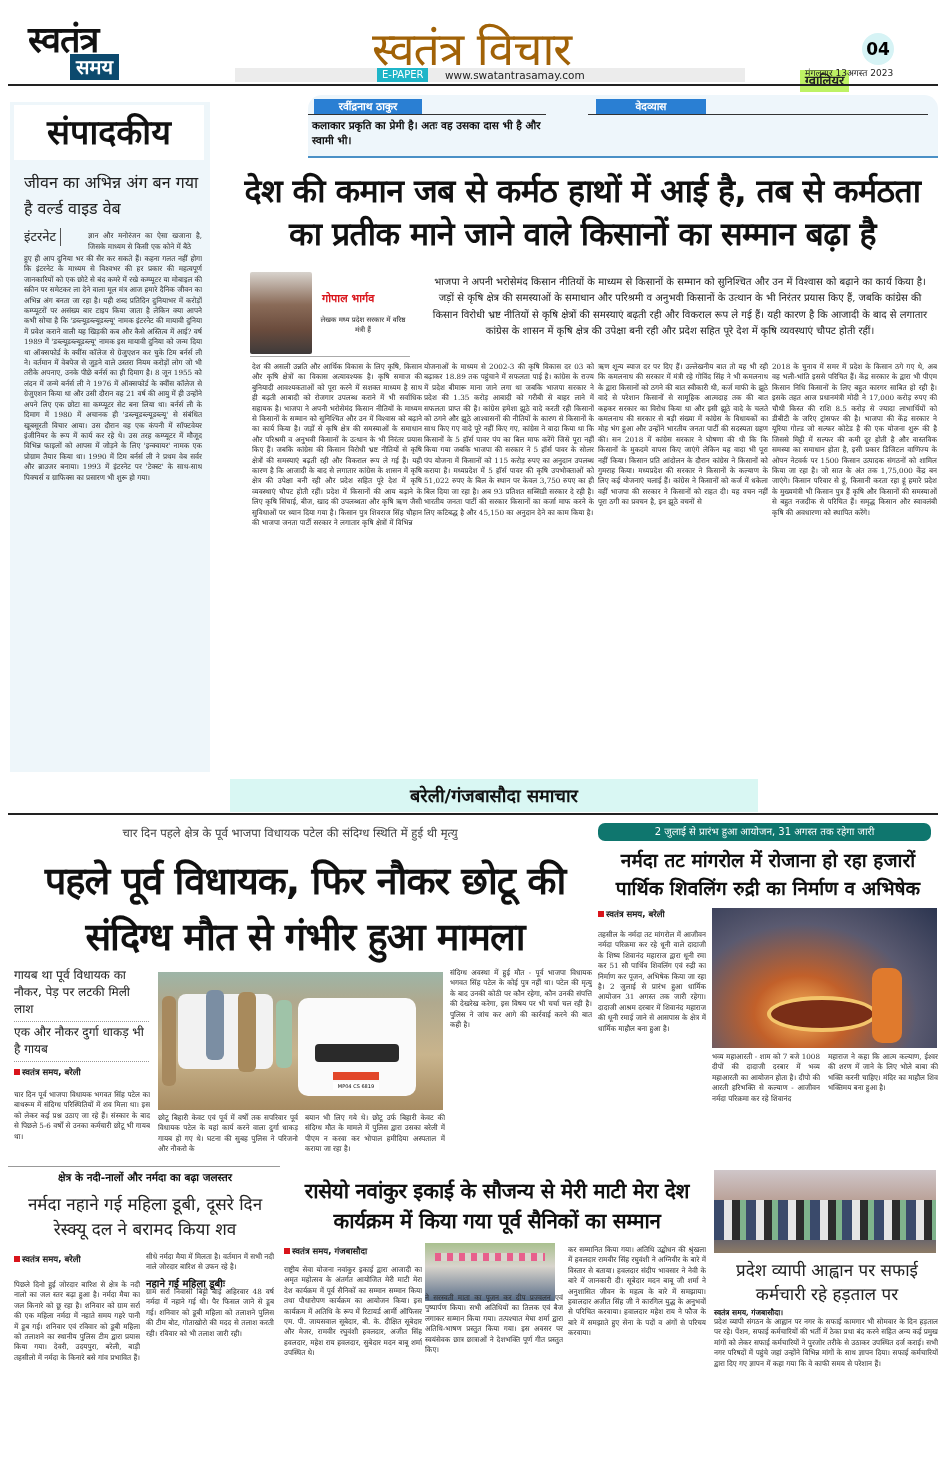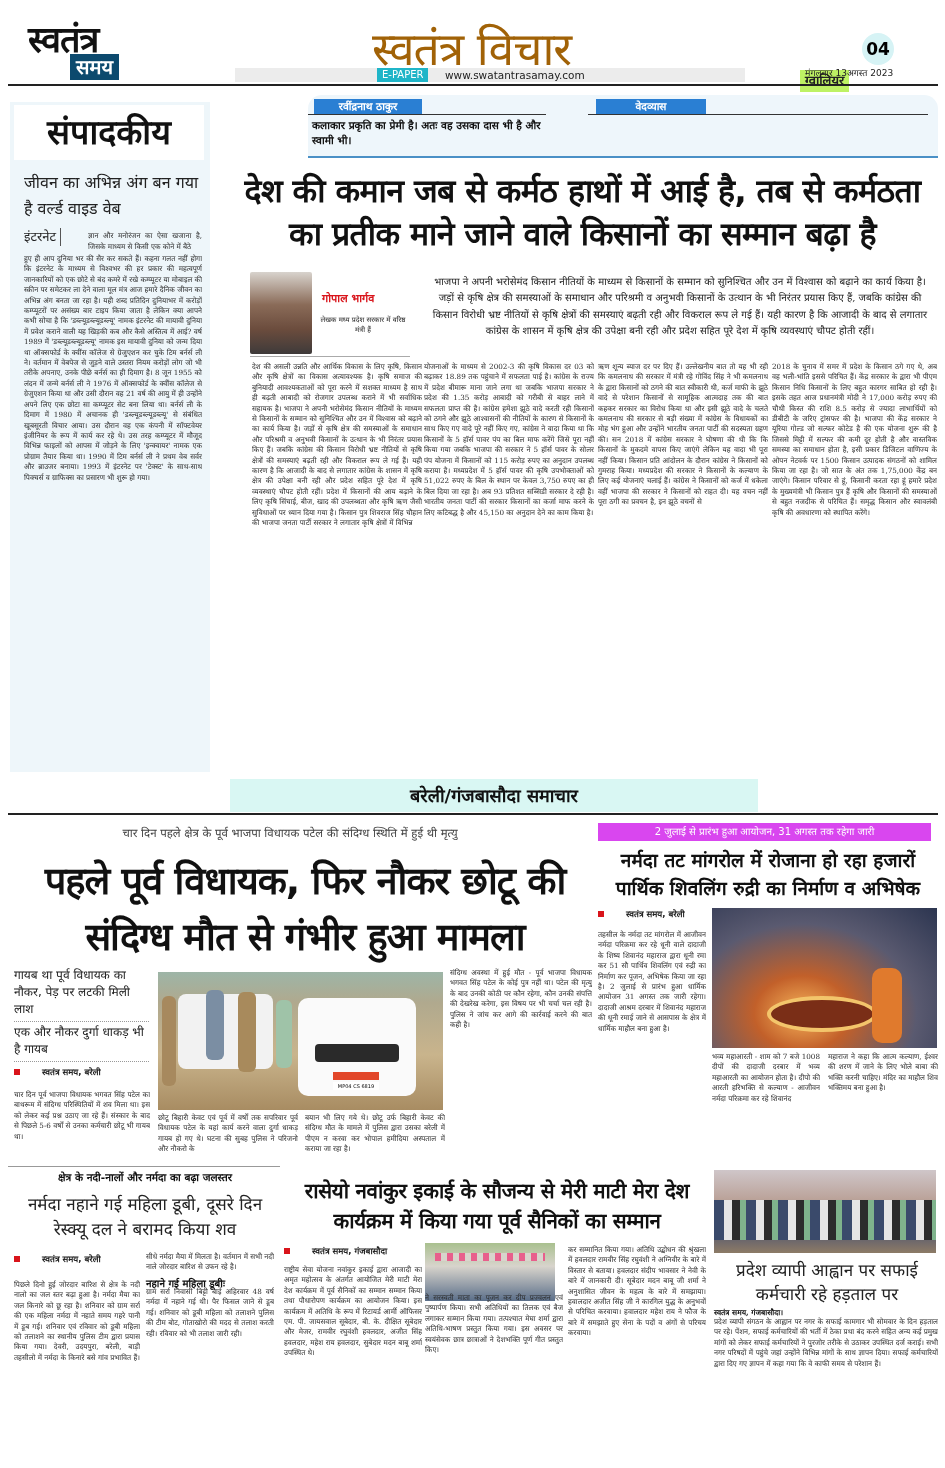--- a/index.html
+++ b/index.html
@@ -1,20 +1,20 @@
 <!DOCTYPE html>
 <html><head>
 <meta charset="utf-8">
 <style>
   * { box-sizing: border-box; margin: 0; padding: 0; }
   html, body { width: 945px; height: 1468px; background: #ffffff; overflow: hidden; }
   body { font-family: "DejaVu Sans", sans-serif; color: #1a1a1a; position: relative; }
   .abs { position: absolute; }
   .body-text { font-family: "DejaVu Serif", serif; font-size: 7.2px; line-height: 10.4px; color: #2a2a2a; text-align: justify; overflow: hidden; }
-  .byline { font-size: 8.5px; font-weight: bold; color: #222; display: flex; align-items: center; gap: 22px; }
+  .byline { font-size: 8.5px; font-weight: bold; color: #222; display: flex; align-items: center; gap: 2px; }
   .byline .sq { width: 6px; height: 6px; background: #d9141b; display: inline-block; }
   .rule { position: absolute; background: #222; }
   .photo { position: absolute; overflow: hidden; }
 
   
   #logo-top { left: 28px; top: 14px; font-family: "DejaVu Serif", serif; font-size: 36px; font-weight: bold; color: #111; letter-spacing: -1px; }
   #logo-bottom { left: 70px; top: 54px; background: #0c4a6e; color: #fff; font-size: 20px; font-weight: bold; padding: 0 6px; height: 26px; line-height: 26px; }
   #masthead-title { left: 372px; top: 16px; font-size: 46px; color: #a16207; letter-spacing: -1px; font-weight: normal; }
   #url-band { left: 235px; top: 68px; width: 510px; height: 14px; background: #ececec; }
   #epaper { left: 377px; top: 68px; height: 14px; padding: 0 5px; background: #1fb5c8; color: #fff; font-size: 10px; line-height: 14px; }
@@ -43,21 +43,21 @@
 
   
   #section-band { left: 230px; top: 779px; width: 528px; height: 33px; background: #d9f7f3; font-size: 18px; font-weight: bold; text-align: center; line-height: 33px; color: #111; }
 
   
   #kicker-2 { left: 30px; top: 825px; width: 520px; font-size: 11.5px; color: #444; text-align: center; }
   #headline-2 { left: 15px; top: 853px; width: 580px; font-size: 38px; font-weight: bold; line-height: 56px; text-align: center; color: #111; letter-spacing: -1px; }
   .sub-head { font-size: 12px; line-height: 17px; color: #222; }
 
   
-  #red-kicker-3 { left: 598px; top: 823px; width: 333px; height: 18px; background: #d946ef; color: #fff; font-size: 10px; text-align: center; line-height: 18px; }
+  #red-kicker-3 { left: 598px; top: 823px; width: 333px; height: 18px; background: #0f766e; color: #fff; font-size: 10px; text-align: center; line-height: 18px; border-radius: 7px; }
   #headline-3 { left: 598px; top: 846px; width: 340px; font-size: 19px; font-weight: bold; line-height: 28px; text-align: center; color: #111; }
 
   
   #kicker-4 { left: 10px; top: 1170px; width: 270px; font-size: 10.5px; font-weight: bold; text-align: center; color: #111; }
   #headline-4 { left: 10px; top: 1192px; width: 270px; font-size: 17px; line-height: 25px; text-align: center; color: #222; }
 
   
   #headline-5 { left: 282px; top: 1176px; width: 430px; font-size: 20.5px; font-weight: bold; line-height: 30px; text-align: center; color: #111; letter-spacing: -0.3px; }
 
   

